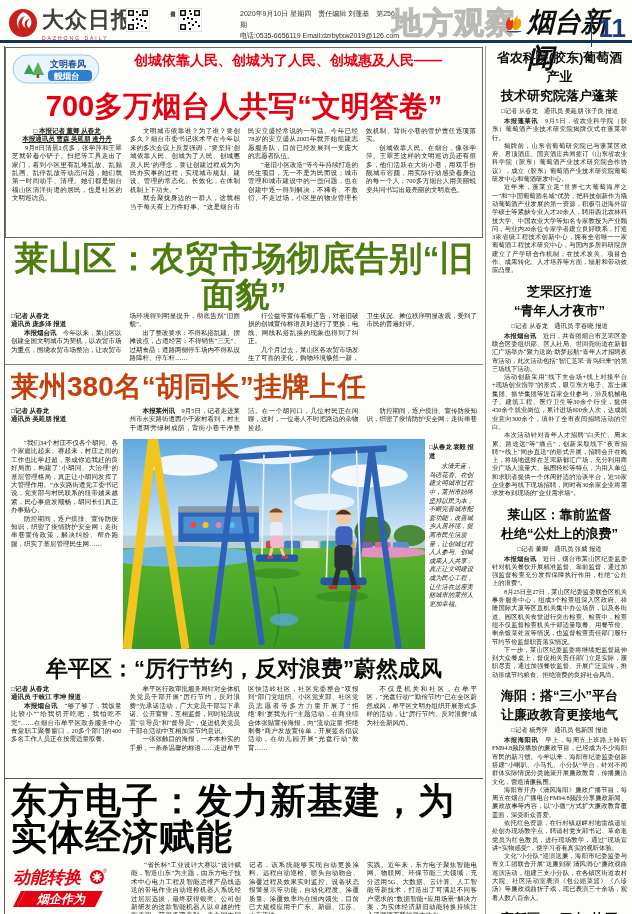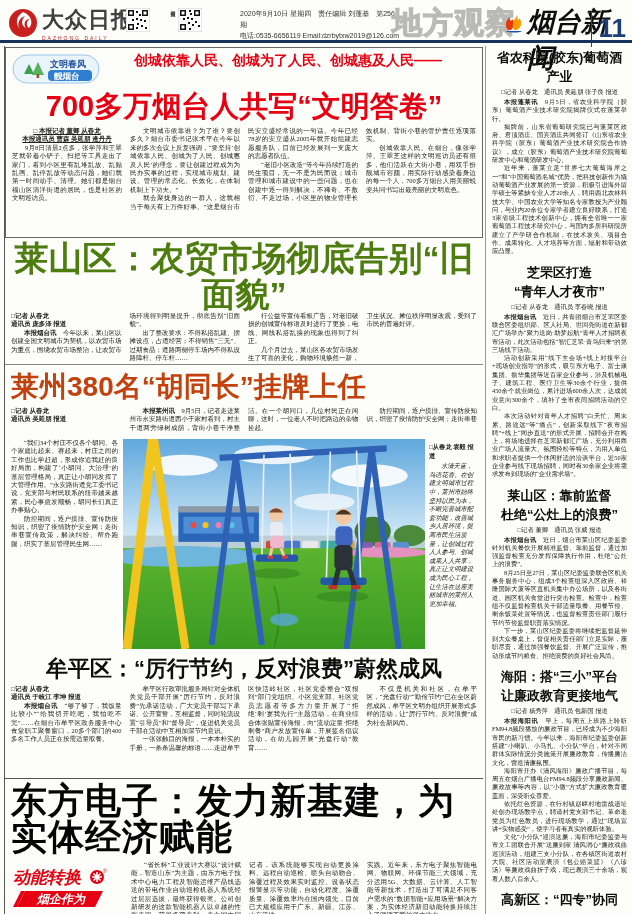--- a/index.html
+++ b/index.html
@@ -336,20 +336,21 @@
         </div>
       </div>
     </div>
 
     <div class="v-div"></div>
 
     <div class="side-col">
 
       <div class="side-art">
         <div class="side-h">省农科院(胶东)葡萄酒产业</div>
+        <div class="side-h">技术研究院落户蓬莱</div>
         <div class="side-by">□记者 从春龙　通讯员 吴延朋 张子良 报道</div>
         <div class="side-body">
           <p><b class="lead">本报蓬莱讯　</b><span>9月5日，省农业科学院（胶东）葡萄酒产业技术研究院揭牌仪式在蓬莱举行。</span></p>
           <p>揭牌前，山东省葡萄研究院已与蓬莱区政府、君顶酒庄、国宾酒庄共同签订《山东省农业科学院（胶东）葡萄酒产业技术研究院合作协议》，成立（胶东）葡萄酒产业技术研究院葡萄研发中心和葡酒研发中心。</p>
           <p>近年来，蓬莱立足“世界七大葡萄海岸之一”和“中国葡萄酒名城”优势，把科技创新作为撬动葡萄酒产业发展的第一资源，积极引进海外留学硕士等紧缺专业人才20余人，聘用西北农林科技大学、中国农业大学等知名专家教授为产业顾问，与业内20余位专家学者建立良好联系，打造3家省级工程技术创新中心，拥有全省唯一一家葡萄酒工程技术研究中心，与国内多所科研院所建立了产学研合作机制，在技术攻关、项目合作、成果转化、人才培养等方面，辐射和带动效应凸显。</p>
         </div>
       </div>
 
       <div class="side-art">
         <div class="side-h">芝罘区打造</div>

